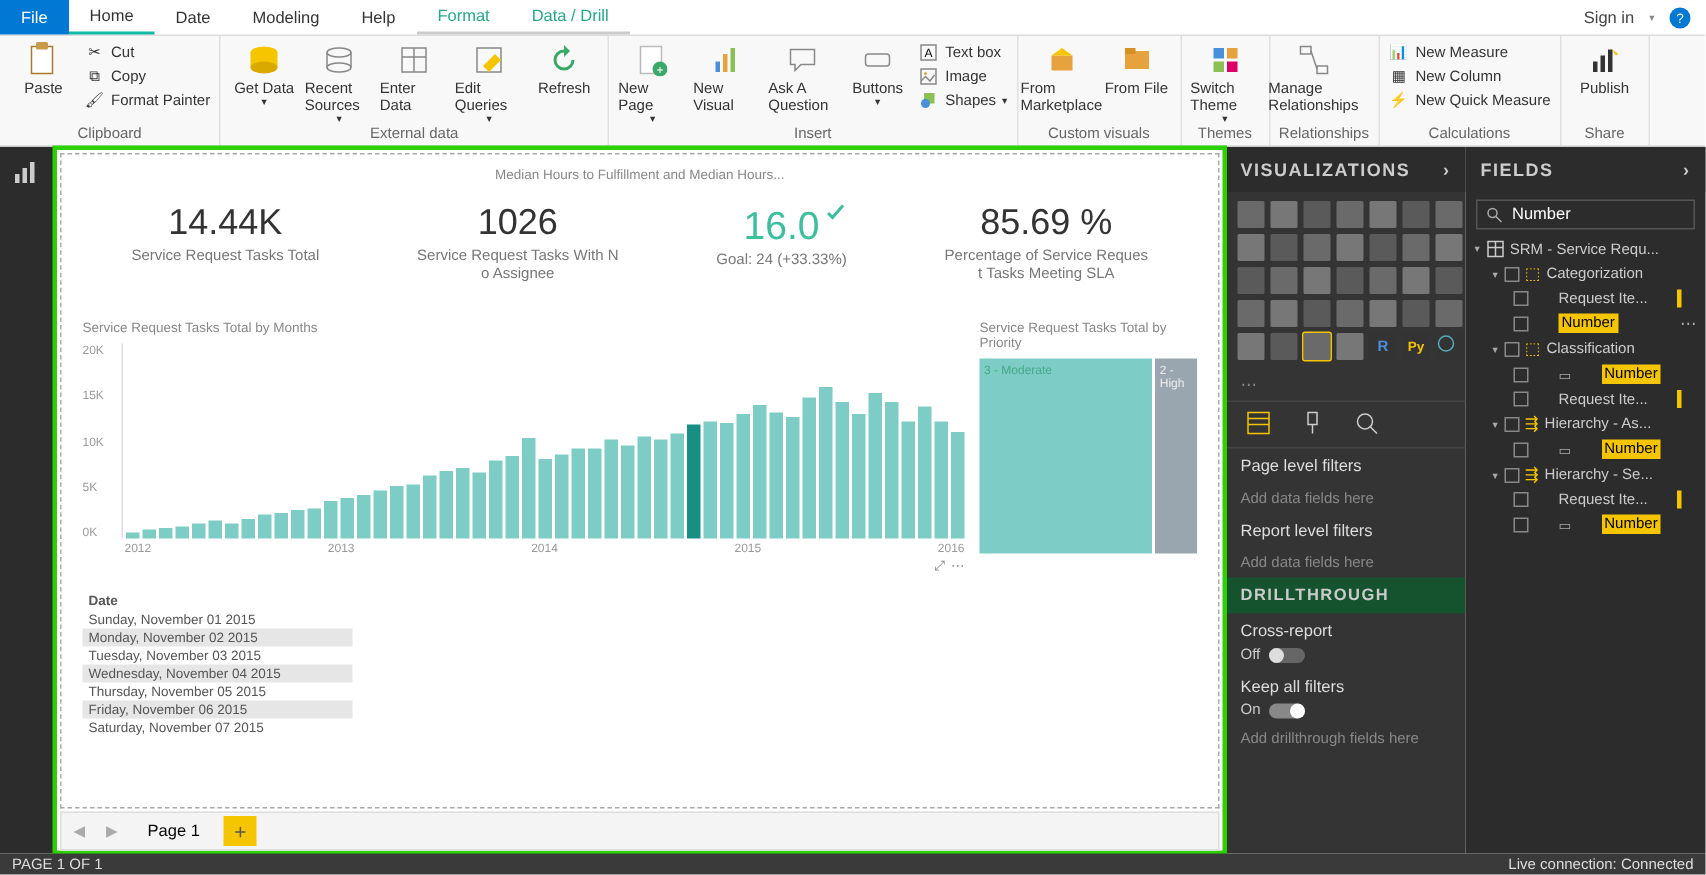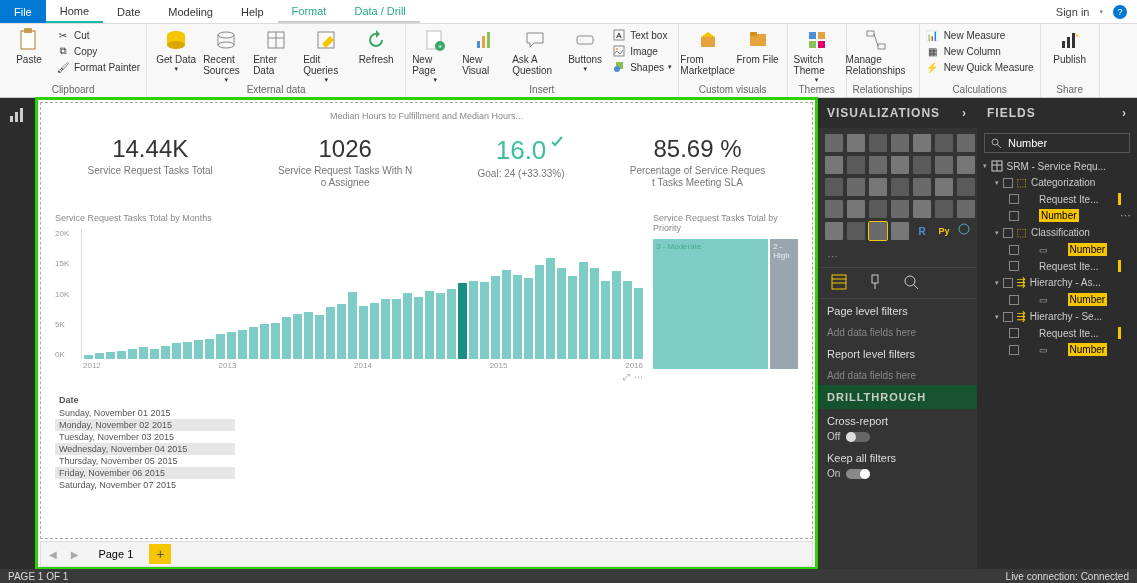--- a/index.html
+++ b/index.html
@@ -575,20 +575,21 @@
           <div class="kn"></div>
         </div>
       </div>
     <div class="panel-sec" style="padding-bottom:0">Keep all filters</div>
     <div class="toggle on">
         <span>On</span>
         <div class="sw">
           <div class="kn"></div>
         </div>
       </div>
+    <div class="panel-drop">Add drillthrough fields here</div>
   </div>
 
   <div class="fields">
     <div class="panel-title">
         <span>FIELDS</span>
         <span>›</span>
       </div>
     <div class="search">
       <span>
           <svg width="11" height="11">

